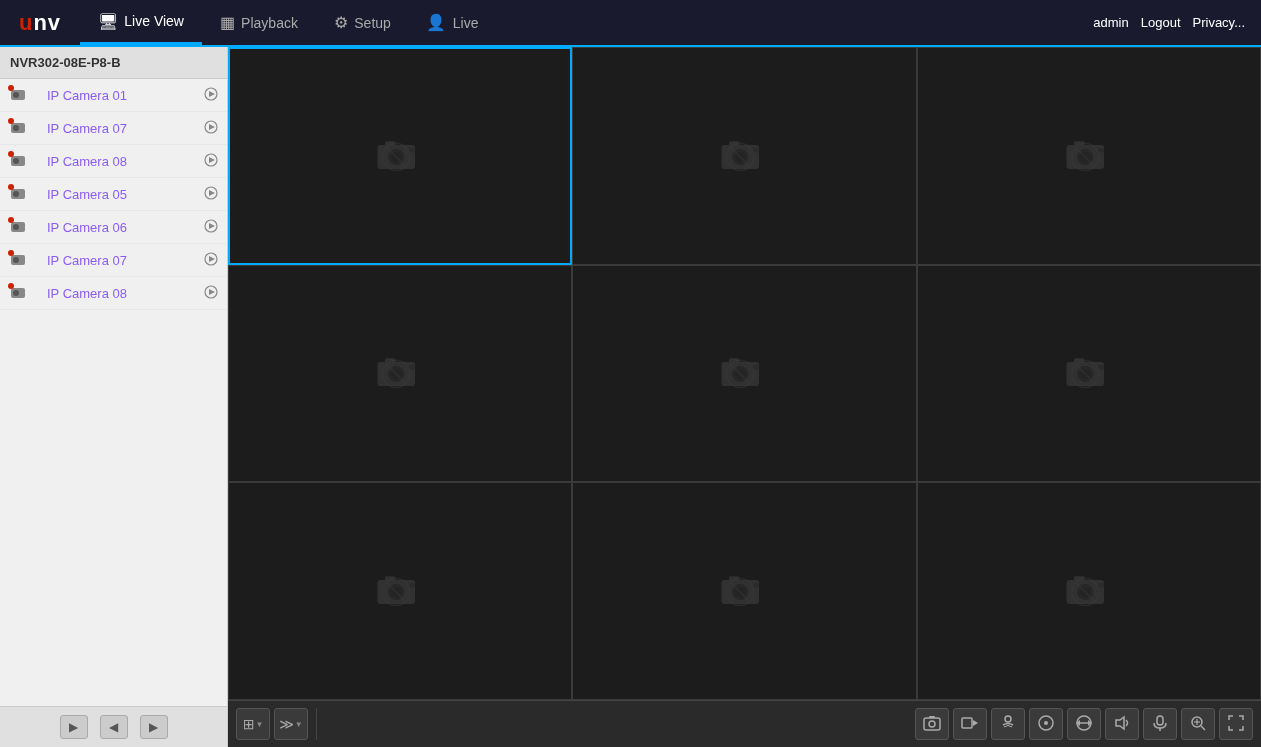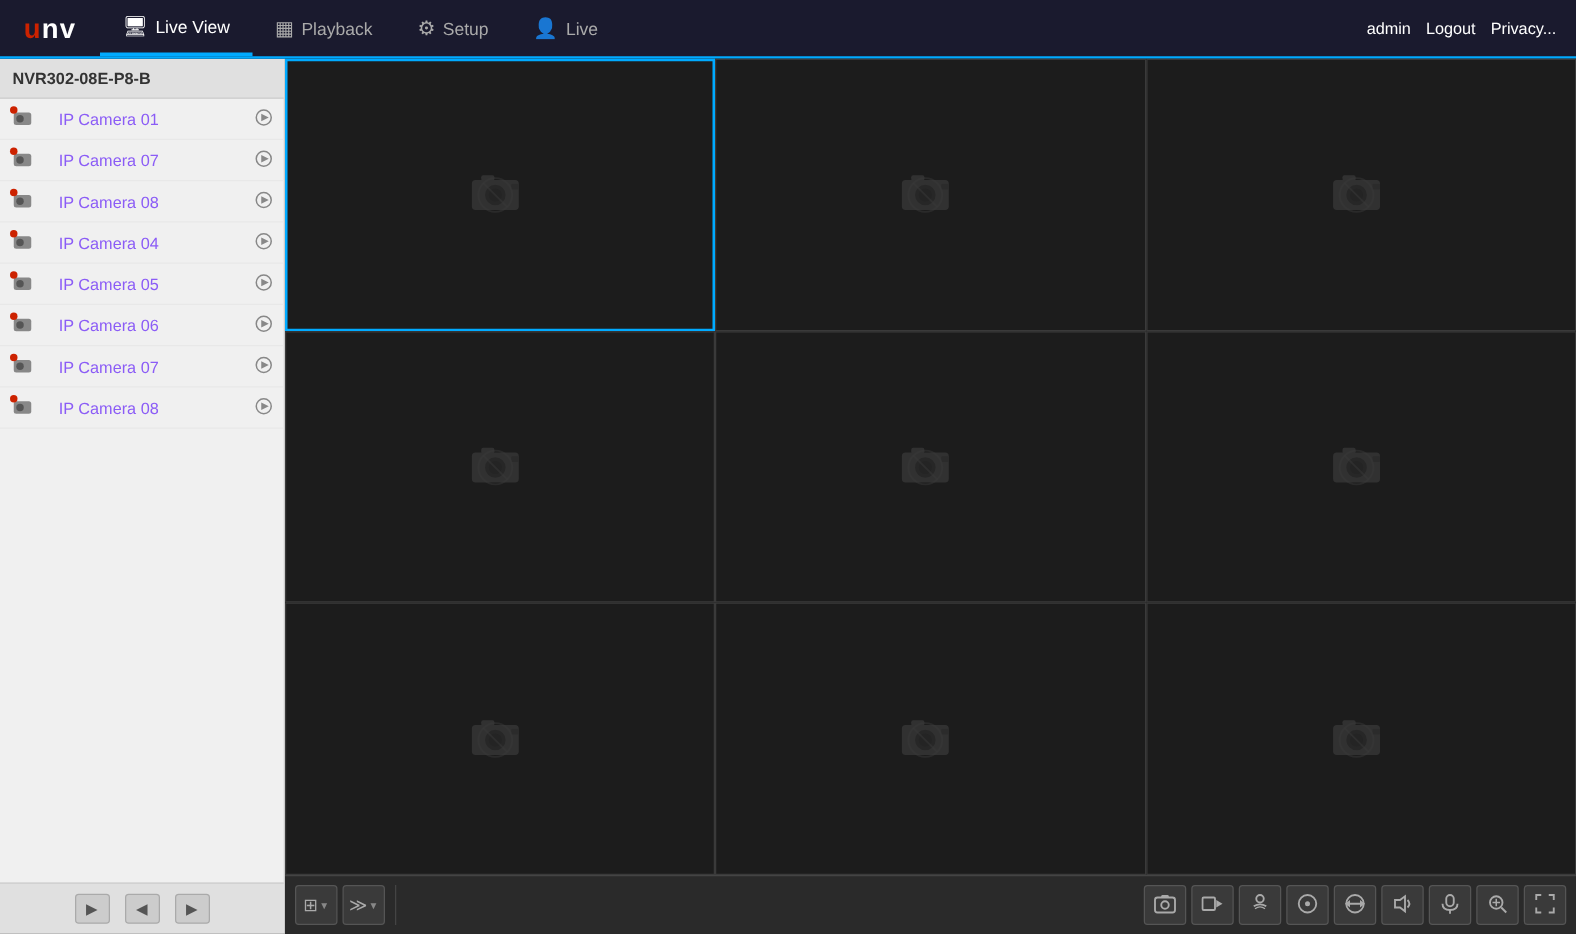--- a/index.html
+++ b/index.html
@@ -324,76 +324,62 @@
           <polygon points="6,5 12,8 6,11" fill="#888"></polygon>
         </svg>
       </span>
     </div>
         <div class="camera-item">
       <div class="camera-icon">
         <div class="cam-body"></div>
         <div class="cam-lens"></div>
         <div class="cam-dot"></div>
       </div>
-      <span class="camera-name">IP Camera 04</span>
+      <span class="camera-name">IP Camera 05</span>
       <span class="camera-ctrl" title="Start">
         <svg width="16" height="16" viewBox="0 0 16 16">
           <circle cx="8" cy="8" r="6" fill="none" stroke="#888" stroke-width="1.2"></circle>
           <polygon points="6,5 12,8 6,11" fill="#888"></polygon>
         </svg>
       </span>
     </div>
         <div class="camera-item">
       <div class="camera-icon">
         <div class="cam-body"></div>
         <div class="cam-lens"></div>
         <div class="cam-dot"></div>
       </div>
-      <span class="camera-name">IP Camera 05</span>
+      <span class="camera-name">IP Camera 06</span>
       <span class="camera-ctrl" title="Start">
         <svg width="16" height="16" viewBox="0 0 16 16">
           <circle cx="8" cy="8" r="6" fill="none" stroke="#888" stroke-width="1.2"></circle>
           <polygon points="6,5 12,8 6,11" fill="#888"></polygon>
         </svg>
       </span>
     </div>
         <div class="camera-item">
       <div class="camera-icon">
         <div class="cam-body"></div>
         <div class="cam-lens"></div>
         <div class="cam-dot"></div>
       </div>
-      <span class="camera-name">IP Camera 06</span>
+      <span class="camera-name">IP Camera 07</span>
       <span class="camera-ctrl" title="Start">
         <svg width="16" height="16" viewBox="0 0 16 16">
           <circle cx="8" cy="8" r="6" fill="none" stroke="#888" stroke-width="1.2"></circle>
           <polygon points="6,5 12,8 6,11" fill="#888"></polygon>
         </svg>
       </span>
     </div>
         <div class="camera-item">
       <div class="camera-icon">
         <div class="cam-body"></div>
         <div class="cam-lens"></div>
         <div class="cam-dot"></div>
       </div>
-      <span class="camera-name">IP Camera 07</span>
-      <span class="camera-ctrl" title="Start">
-        <svg width="16" height="16" viewBox="0 0 16 16">
-          <circle cx="8" cy="8" r="6" fill="none" stroke="#888" stroke-width="1.2"></circle>
-          <polygon points="6,5 12,8 6,11" fill="#888"></polygon>
-        </svg>
-      </span>
-    </div>
-        <div class="camera-item">
-      <div class="camera-icon">
-        <div class="cam-body"></div>
-        <div class="cam-lens"></div>
-        <div class="cam-dot"></div>
-      </div>
       <span class="camera-name">IP Camera 08</span>
       <span class="camera-ctrl" title="Start">
         <svg width="16" height="16" viewBox="0 0 16 16">
           <circle cx="8" cy="8" r="6" fill="none" stroke="#888" stroke-width="1.2"></circle>
           <polygon points="6,5 12,8 6,11" fill="#888"></polygon>
         </svg>
       </span>
     </div>
       </div>
     <div class="sidebar-bottom">

